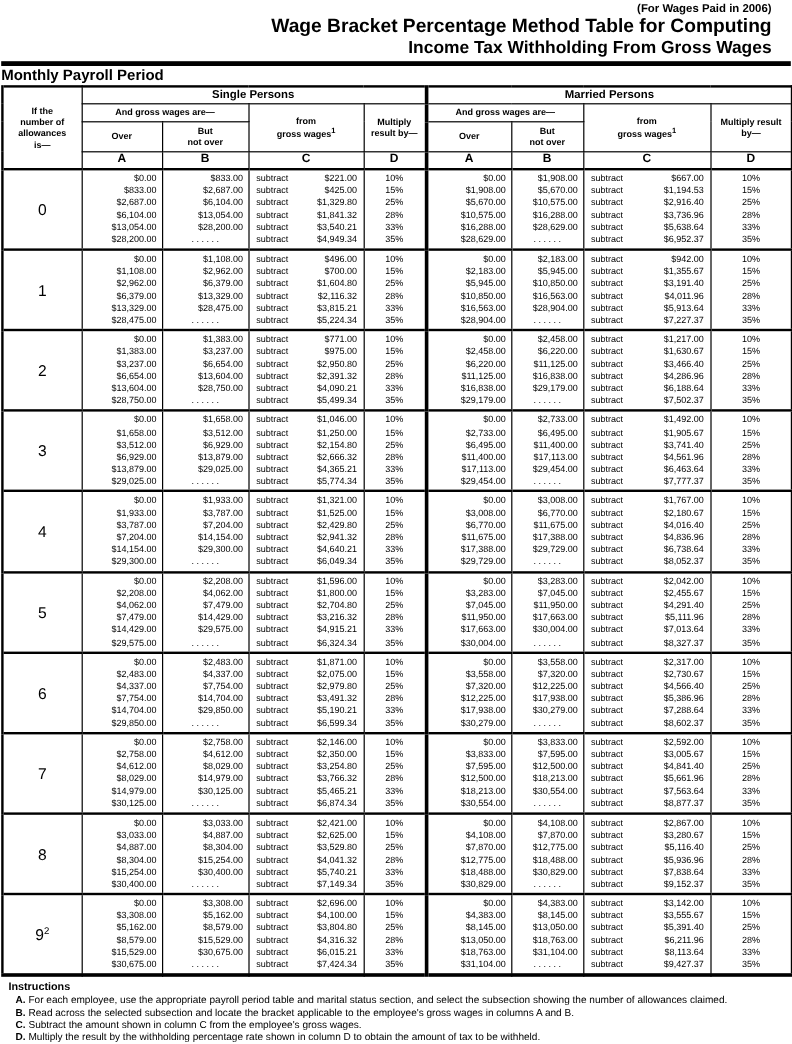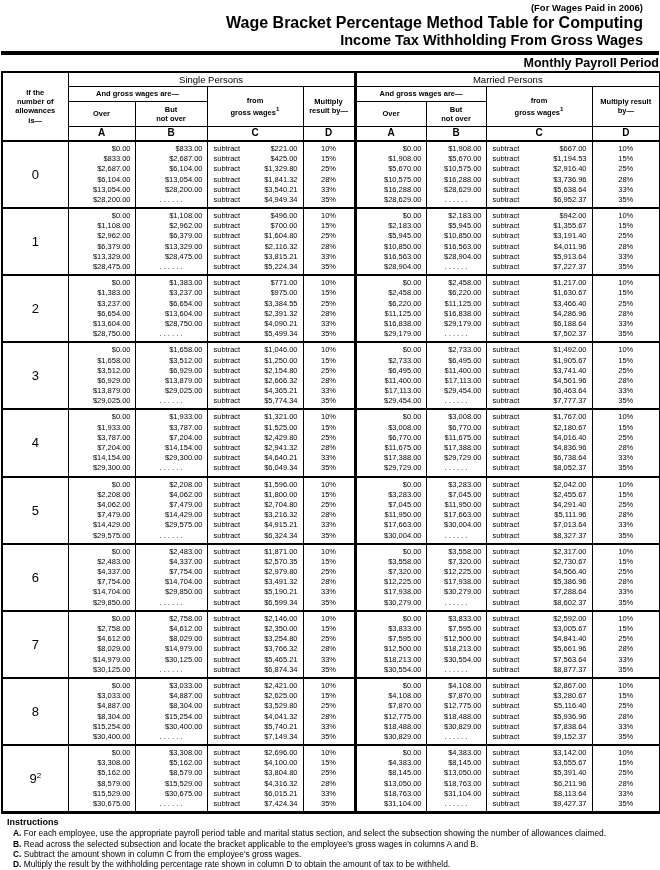--- a/index.html
+++ b/index.html
@@ -3,26 +3,26 @@
 <meta charset="utf-8">
 <style>
   html,body{margin:0;padding:0;background:#fff;}
   body{width:660px;font-family:"Liberation Sans",sans-serif;color:#000;-webkit-font-smoothing:none;}
   .page{width:660px;box-sizing:border-box;padding:3px 1px 0 1px;}
   .hdr{text-align:right;padding-right:16px;line-height:1.15;}
   .hdr .note{font-size:9.5px;font-weight:bold;}
   .hdr .t1{font-size:16px;font-weight:bold;}
   .hdr .t2{font-size:14.5px;font-weight:bold;}
   .bar{height:4px;background:#000;margin-top:2px;}
-  .period{text-align:right;font-weight:bold;font-size:12.5px;padding:1px 0;}
+  .period{text-align:left;font-weight:bold;font-size:12.5px;padding:1px 0;}
   table{width:658px;border-collapse:collapse;table-layout:fixed;border:2px solid #000;border-bottom:3px solid #000;}
   th,td{padding:0;}
   thead th{font-weight:bold;font-size:7.5px;border:1px solid #000;text-align:center;vertical-align:middle;line-height:1.25;}
   thead th.stub{white-space:pre-line;border-left:2px solid #000;}
-  thead th.sec{font-weight:normal;font-size:9.5px;height:13px;}
+  thead th.sec{font-weight:bold;font-size:9.5px;height:13px;}
   thead th.gw{height:14px;}
   thead th.sub2{height:24px;white-space:pre-line;}
   thead th.letter{font-weight:bold;font-size:10px;height:13px;}
   .msep{border-left:3px solid #000 !important;}
   tbody td{border-top:2px solid #000;border-left:1px solid #000;vertical-align:top;font-size:7.5px;padding:2px 0;}
   tbody td.allow{border-left:2px solid #000;text-align:center;vertical-align:middle;font-size:13px;}
   tbody td.allow sup{font-size:8px;}
   .ln{height:10.2px;line-height:10.2px;white-space:nowrap;}
   td.num .ln{text-align:right;padding-right:4px;}
   td.num .ln.dots{text-align:center;padding-right:0;}
@@ -331,21 +331,21 @@
             <div class="ln">
               <span>subtract</span>
               <span>$771.00</span>
             </div>
             <div class="ln">
               <span>subtract</span>
               <span>$975.00</span>
             </div>
             <div class="ln">
               <span>subtract</span>
-              <span>$3,384.55</span>
+              <span>$2,950.80</span>
             </div>
             <div class="ln">
               <span>subtract</span>
               <span>$2,391.32</span>
             </div>
             <div class="ln">
               <span>subtract</span>
               <span>$4,090.21</span>
             </div>
             <div class="ln">
@@ -739,21 +739,21 @@
             <div class="ln">$29,850.00</div>
             <div class="ln dots">. . . . . .</div>
           </td>
           <td class="subcol">
             <div class="ln">
               <span>subtract</span>
               <span>$1,871.00</span>
             </div>
             <div class="ln">
               <span>subtract</span>
-              <span>$2,570.35</span>
+              <span>$2,075.00</span>
             </div>
             <div class="ln">
               <span>subtract</span>
               <span>$2,979.80</span>
             </div>
             <div class="ln">
               <span>subtract</span>
               <span>$3,491.32</span>
             </div>
             <div class="ln">

